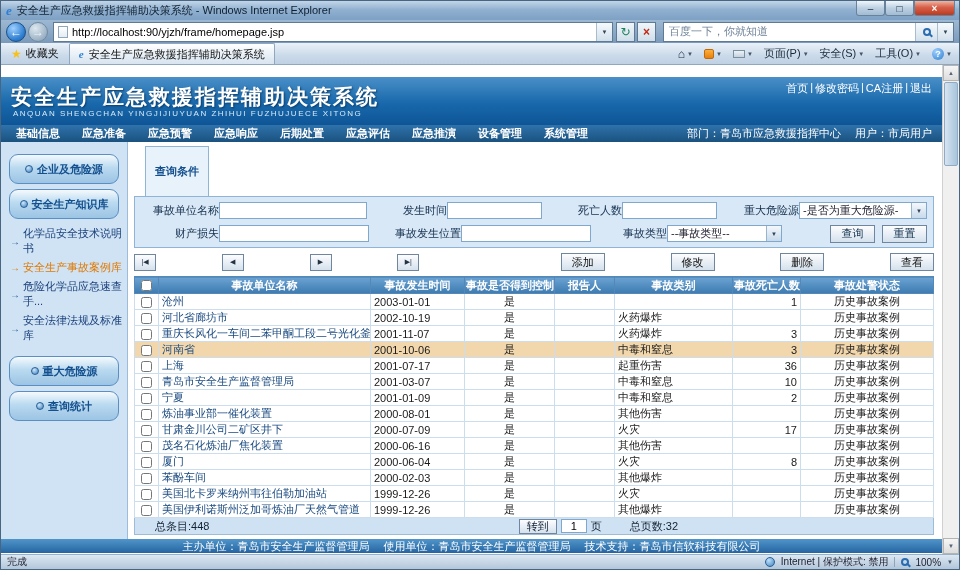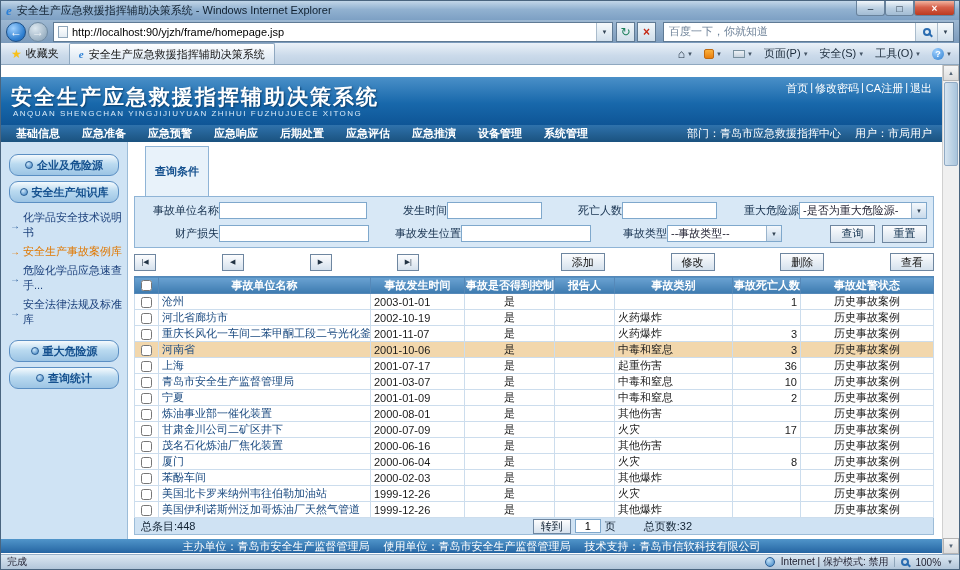--- a/index.html
+++ b/index.html
@@ -63,21 +63,21 @@
 .site-subtitle{font-size:8px;letter-spacing:1.5px;color:#d8eaf8;padding:1px 0 0 12px}
 
 
 .menubar{height:17px;background:linear-gradient(#2f72ac,#1a527f);display:flex;align-items:center;color:#fff;padding:0 4px}
 .menu-item{font-weight:bold;padding:0 11px;cursor:pointer;white-space:nowrap}
 .menu-right{margin-left:auto;display:flex;gap:14px;padding-right:6px;white-space:nowrap}
 
 
 .content{display:flex;height:397px}
 .sidebar{flex:0 0 127px;background:#cfe3f4;border-right:1px solid #9cbcd8;padding-top:7px}
-.side-btn{height:22px;margin:5px 8px;border:1px solid #5b8fc3;border-radius:9px;background:linear-gradient(#f5fafd,#badaf0 45%,#9cc4e4);color:#14508e;font-weight:bold;display:flex;align-items:center;justify-content:center;gap:4px;cursor:pointer}
+.side-btn{height:30px;margin:5px 8px;border:1px solid #5b8fc3;border-radius:9px;background:linear-gradient(#f5fafd,#badaf0 45%,#9cc4e4);color:#14508e;font-weight:bold;display:flex;align-items:center;justify-content:center;gap:4px;cursor:pointer}
 .side-btn-ico{width:8px;height:8px;border-radius:50%;background:radial-gradient(circle at 35% 30%,#cfe8fa,#3a7fc0);border:1px solid #2a5f96}
 .side-link{display:flex;align-items:center;gap:3px;padding:2px 2px 2px 9px;color:#1a3f7a;cursor:pointer}
 .side-link .arrow{color:#2a5c9a;font-size:10px}
 .side-link.active{color:#e07800}
 .side-link.active .arrow{color:#e07800}
 .side-gap{height:6px}
 
 .main{flex:1;background:#fff;padding:4px 8px 0 6px;overflow:hidden}
 .query-tab{display:inline-block;font-weight:bold;color:#14508e;border:1px solid #8fb4d6;border-bottom:none;background:#e8f2fa;padding:17px 9px;margin-left:11px}
 .query-box{border:1px solid #8fb4d6;background:#d8e8f6;padding:4px 6px;display:flex;flex-direction:column;gap:4px}
@@ -96,21 +96,21 @@
 
 table.data{width:100%;border-collapse:collapse;table-layout:fixed;margin-top:2px;border:1px solid #9cbcd8}
 .data th{background:linear-gradient(#6ba3d2,#3d7bb0);color:#fff;font-weight:bold;height:17px;border:1px solid #5588b8;white-space:nowrap;overflow:hidden;padding:0 1px;font-size:11px}
 .data td{height:16px;border:1px solid #ccdded;white-space:nowrap;overflow:hidden;padding:0 3px;color:#1a1a1a}
 .data td.cell-name{color:#1a4a80}
 .data tr.selected td{background:#f2d7ac}
 .col-cb{text-align:center;padding:0}
 .data input[type=checkbox]{width:11px;height:11px;margin:0;vertical-align:middle}
 .al-left{text-align:left}.al-center{text-align:center}.al-right{text-align:right}
 
-.tfoot{height:17px;background:#cfe2f3;border:1px solid #9cbcd8;border-top:none;display:flex;align-items:center;padding:0 6px;color:#123}
+.tfoot{height:17px;background:#cfe2f3;border:1px solid #9cbcd8;border-top:none;display:flex;align-items:center;padding:0 20px;color:#123}
 .goto-group{margin-left:auto;display:flex;align-items:flex-start;gap:4px}
 .goto-btn{height:15px;padding:0 7px;background:linear-gradient(#fdfdfe,#d5e1ed);border:1px solid #6e86a0;display:flex;align-items:center;cursor:pointer}
 .goto-input{width:26px;height:14px;border:1px solid #7fa8cc;font-size:11px;text-align:center;font-family:inherit}
 .total-pages{margin:0 235px 0 28px}
 
 .site-footer{height:14px;background:linear-gradient(#5095ca,#2565a2);color:#fff;text-align:center;line-height:14px;white-space:nowrap;overflow:hidden}
 
 
 .statusbar{flex:0 0 14px;background:linear-gradient(#dce8f2,#b2c6da);border-top:1px solid #98b0c8;display:flex;align-items:center;font-size:10px;color:#223;padding:0 6px;gap:6px}
 .status-right{margin-left:auto;display:flex;align-items:center;gap:6px}

